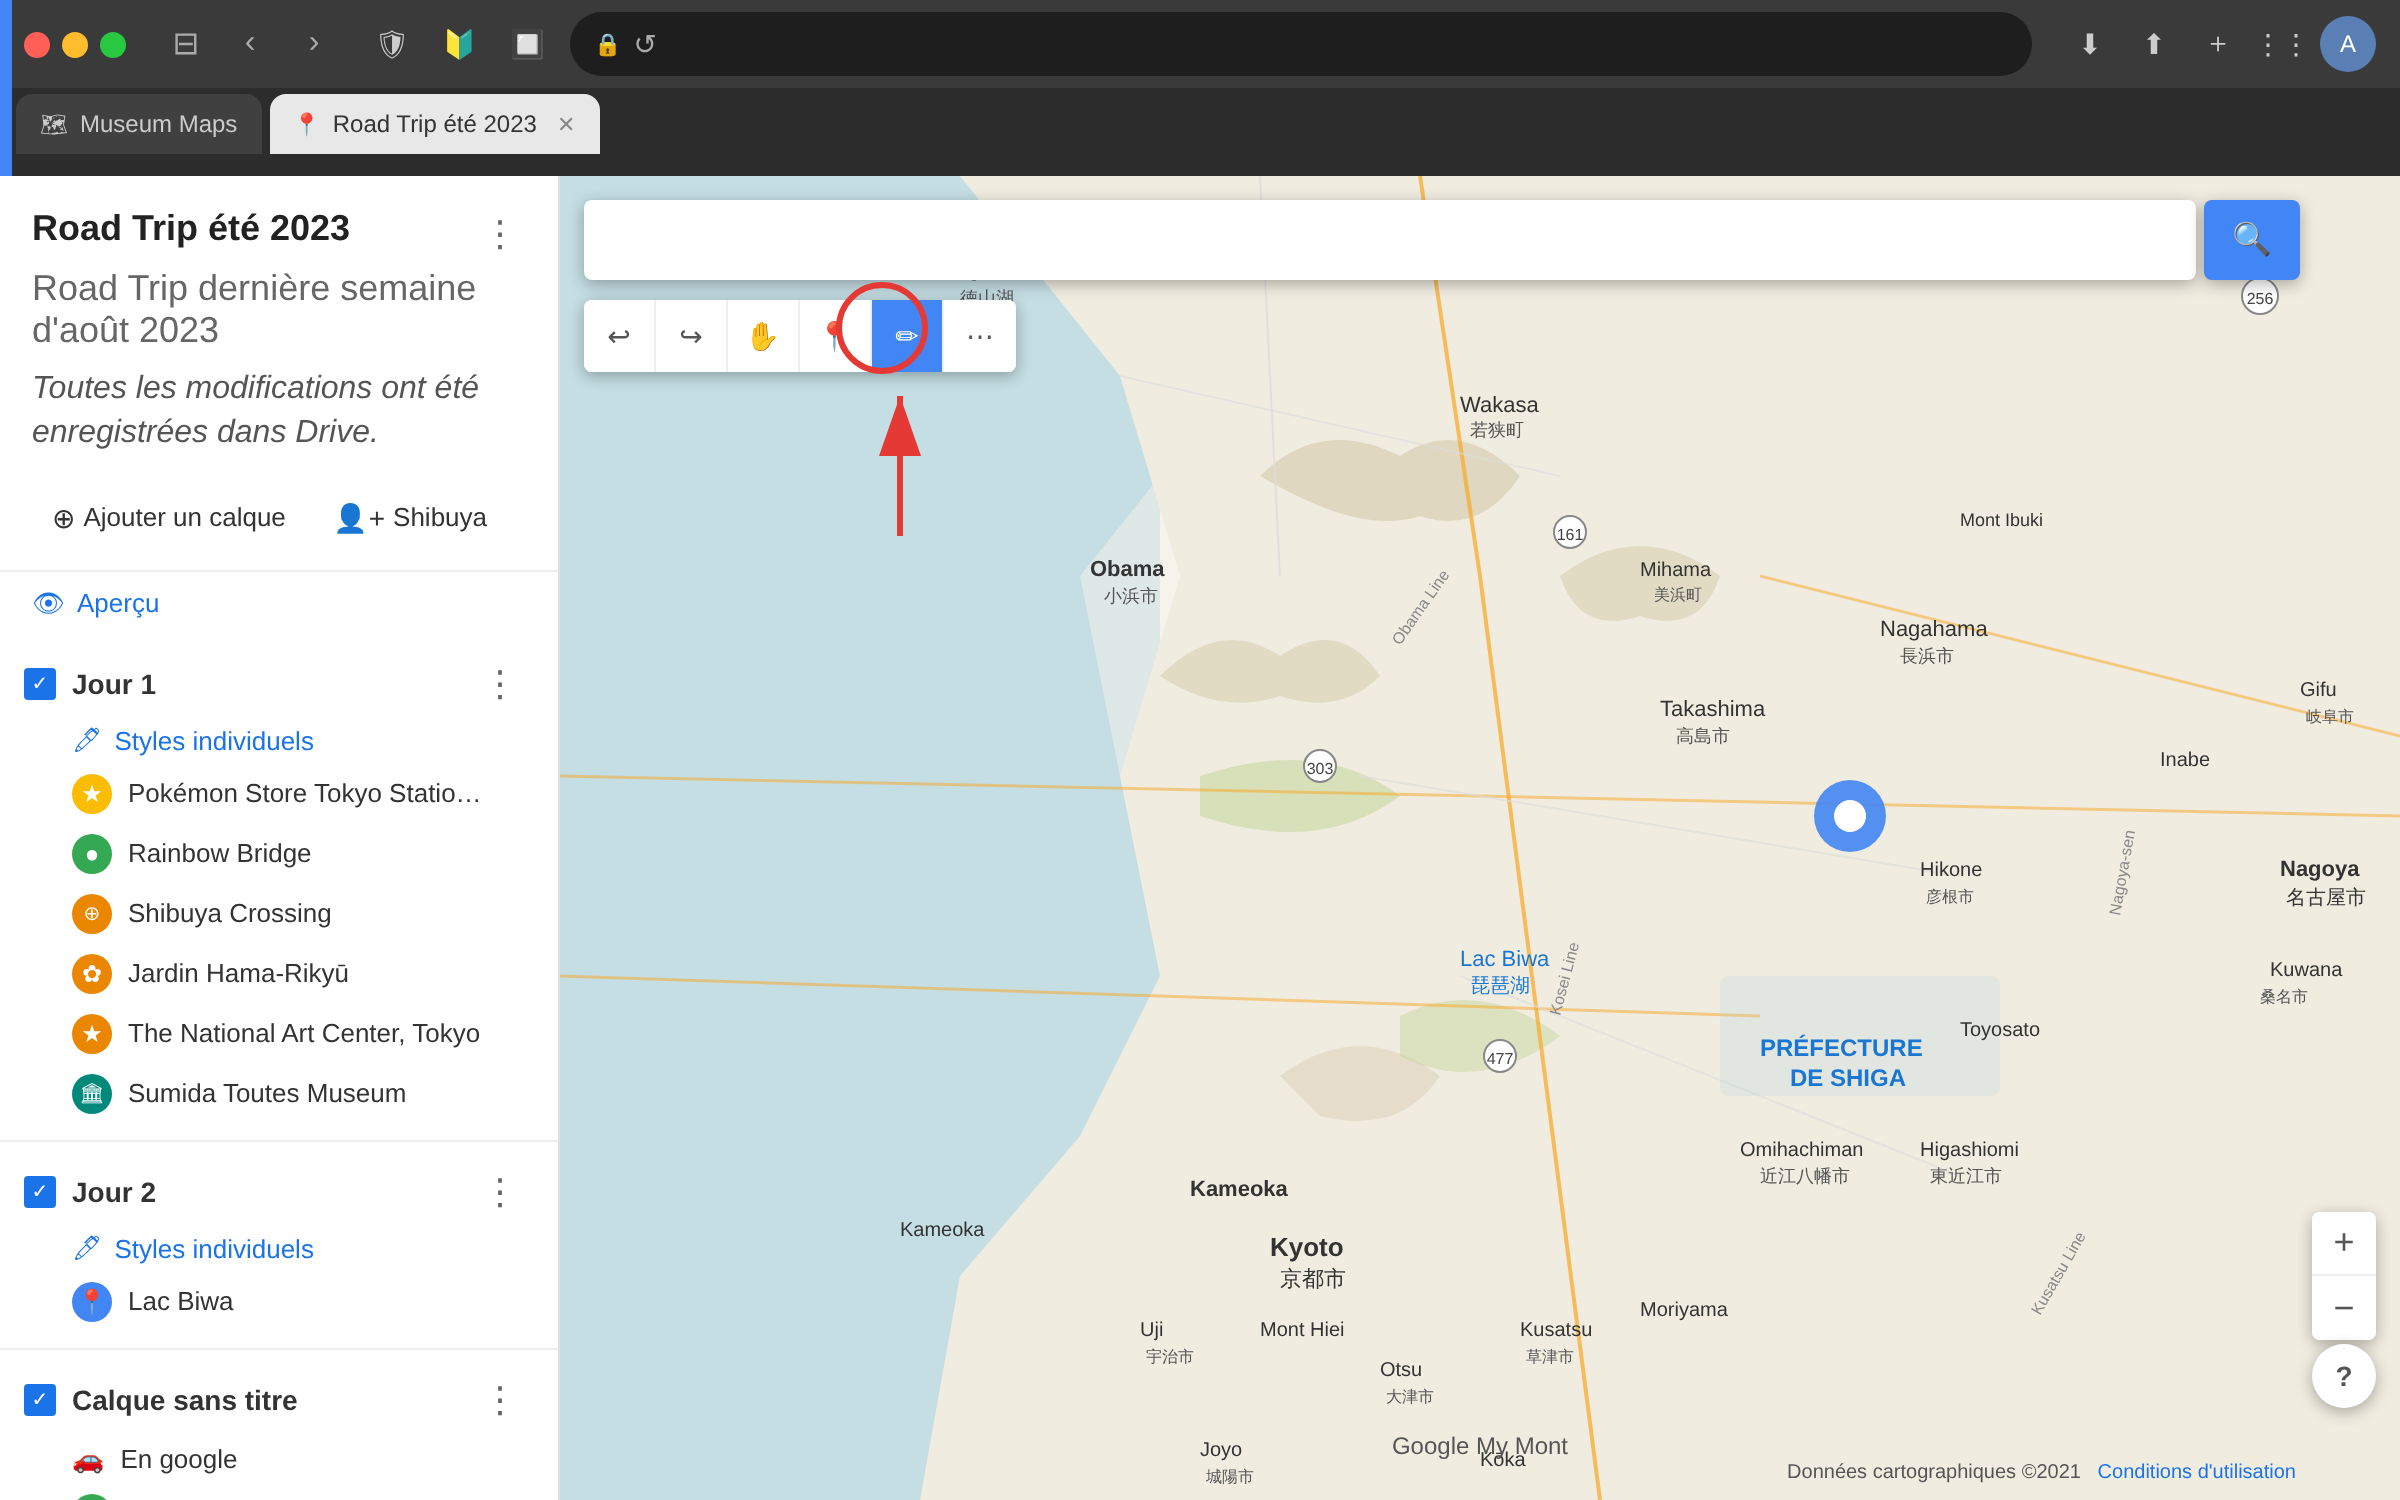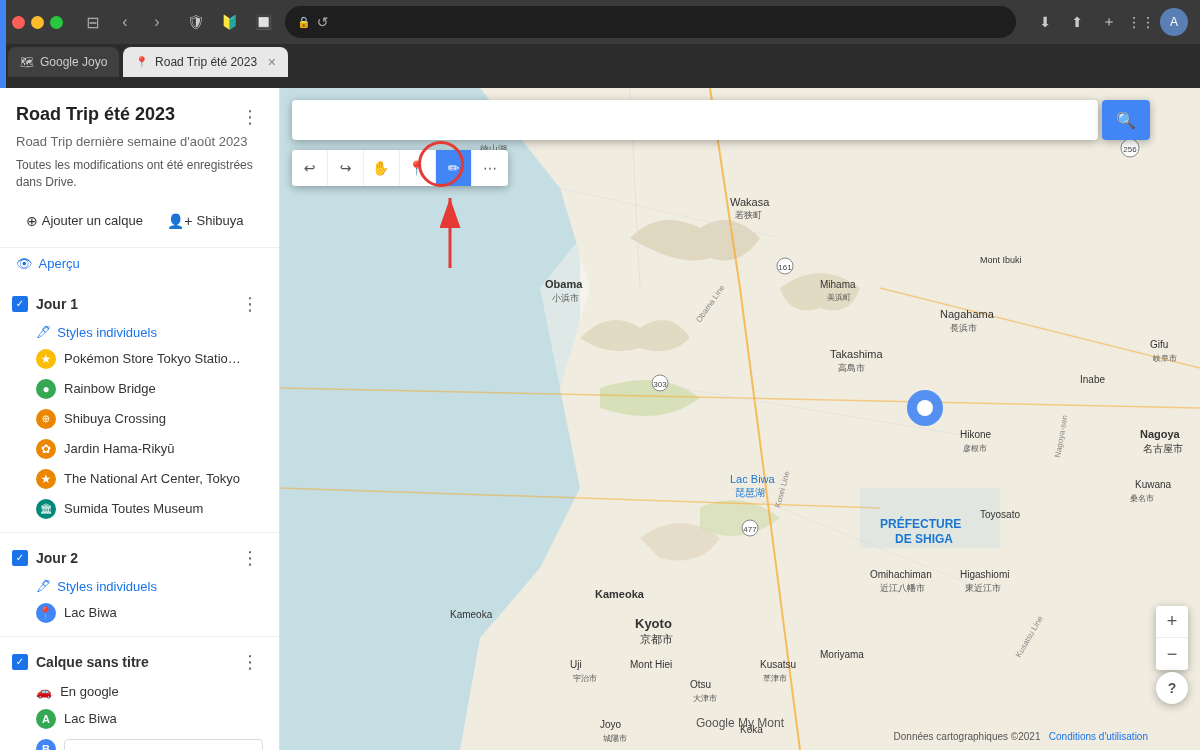--- a/index.html
+++ b/index.html
@@ -117,24 +117,24 @@
     }
     .sidebar-title {
       font-size: 18px; font-weight: 600; color: #222;
       line-height: 1.2;
     }
     .three-dots {
       font-size: 18px; color: #666; cursor: pointer; padding: 2px 4px;
       flex-shrink: 0;
     }
     .sidebar-subtitle {
-      font-size: 13px; color: #666; margin-top: 4px;
+      font-size: 18px; color: #666; margin-top: 4px;
     }
     .sidebar-saved {
-      font-size: 12px; color: #555; margin-top: 8px; line-height: 1.4;
+      font-size: 16px; color: #555; margin-top: 8px; line-height: 1.4; font-style: italic;
     }
     .sidebar-actions {
       display: flex; gap: 4px; align-items: center;
       padding: 8px 16px 12px;
       border-bottom: 1px solid #eee;
     }
     .sidebar-action-btn {
       display: flex; align-items: center; gap: 4px;
       padding: 6px 10px;
       border: none; background: none;
@@ -410,21 +410,21 @@
       <button class="browser-icon-btn">⬆</button>
       <button class="browser-icon-btn">＋</button>
       <button class="browser-icon-btn">⋮⋮</button>
       <div class="avatar">A</div>
     </div>
   </div>
 
   <div class="tab-bar">
     <div class="tab">
       <span class="tab-favicon">🗺</span>
-      <span>Google Joyo</span>
+      <span>Museum Maps</span>
     </div>
     <div class="tab active">
       <span class="tab-favicon">📍</span>
       <span>Road Trip été 2023</span>
       <span class="tab-close">✕</span>
     </div>
   </div>
 </div>
 
 <div class="main-content">

